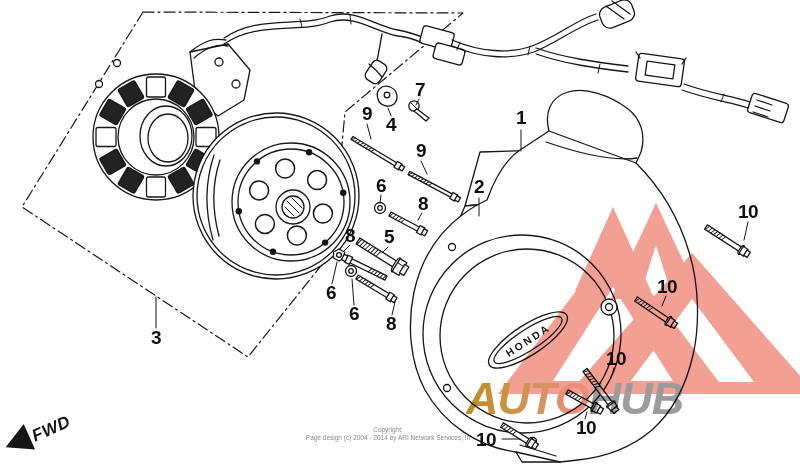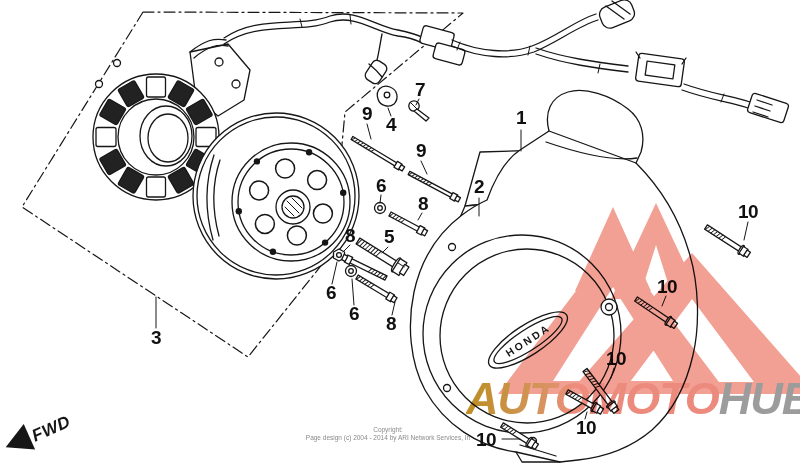--- a/index.html
+++ b/index.html
@@ -396,18 +396,17 @@
     <g fill="#f2a093" stroke="none" fill-rule="evenodd">
       <path d="M613,242 L728,394 L498,394 Z M613,287 L673,381 L553,381 Z"></path>
       <path d="M692,253 L816,394 L568,394 Z M692,299 L754,382 L630,382 Z"></path>
       <path d="M613,207 L651,291 L575,291 Z M613,254 L626,291 L600,291 Z"></path>
       <path d="M656,203 L701,299 L611,299 Z M656,245 L673,299 L639,299 Z"></path>
       <path d="M647,312 L665,351 L629,351 Z"></path>
     </g>
   </svg>
   <div class="wm-text">
     <span class="wm-a">AUTO</span>
-        <span class="wm-b">MOTO</span>
         <span class="wm-c">HUB</span>
   </div>
 </div>
 
 </div>
 
 </body></html>

